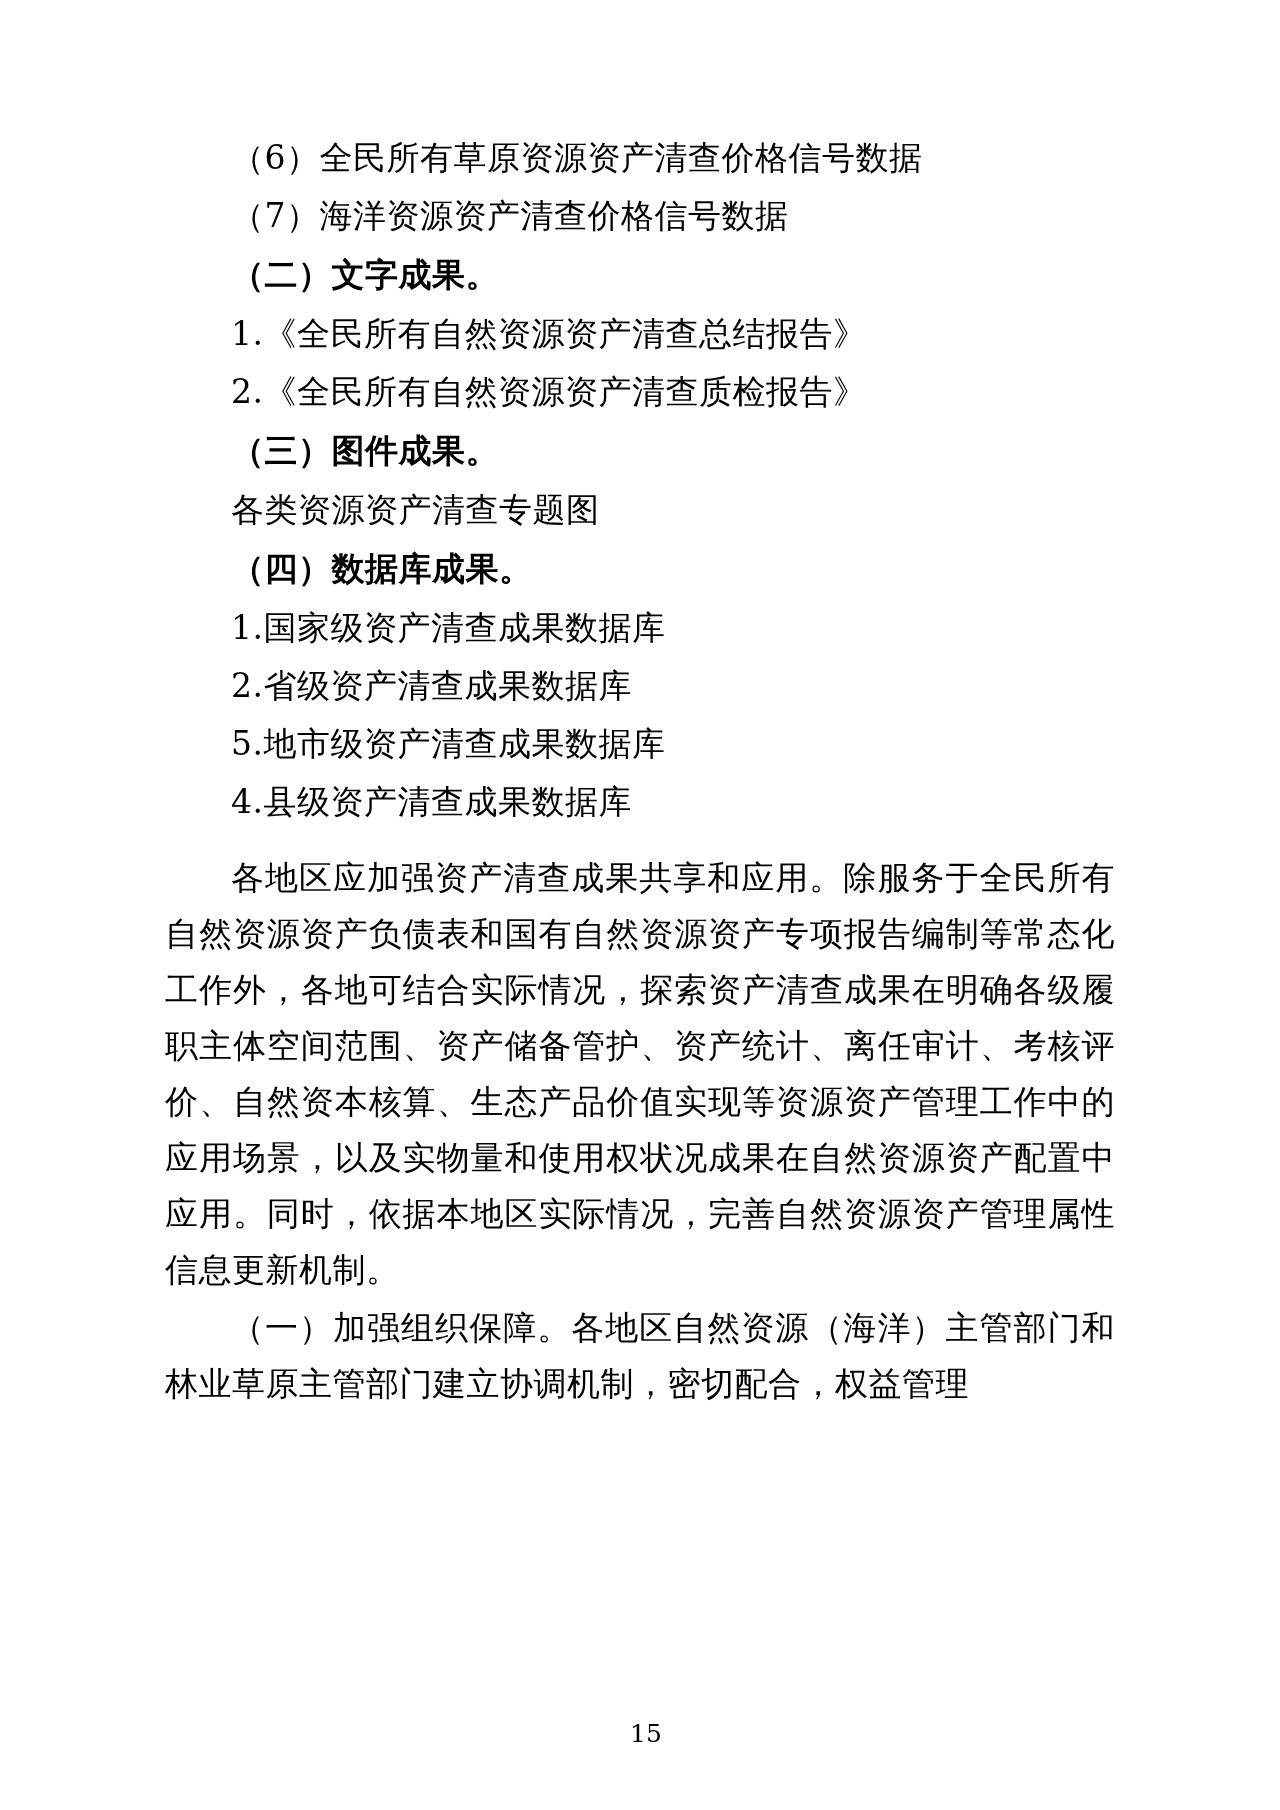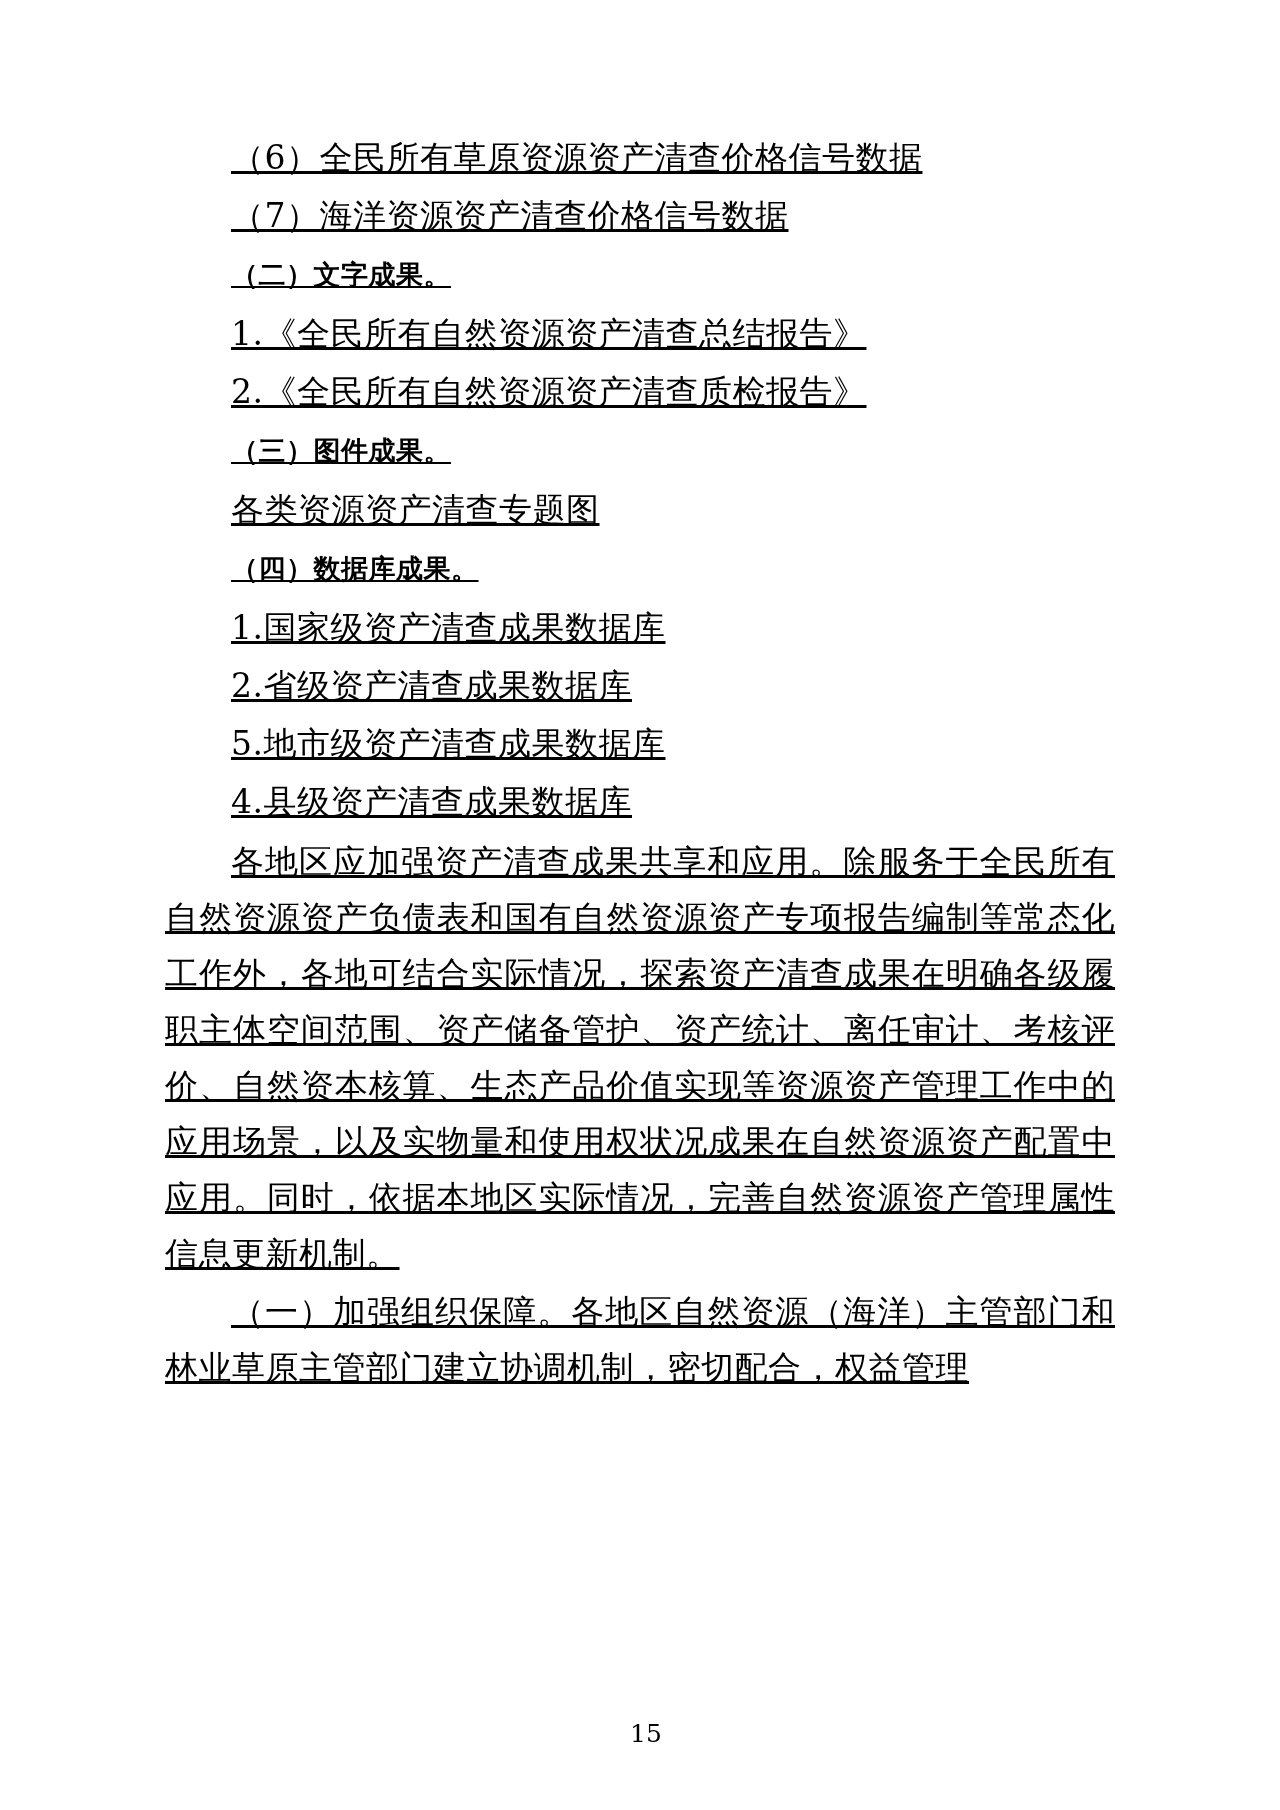--- a/index.html
+++ b/index.html
@@ -14,21 +14,20 @@
     font-family: "DejaVu Serif", "Liberation Serif", serif;
     color: #000000;
   }
   .page {
     position: absolute;
     left: 0; top: 0;
     width: 1280px;
     height: 1810px;
     box-sizing: border-box;
     padding: 130px 165px 60px 165px;
-    text-decoration: underline;
   }
   .doc-body {
     width: 950px;
     margin: 0 auto;
   }
   
   .p {
     font-size: 33px;
     line-height: 56px;
     letter-spacing: 0.5px;
@@ -48,28 +47,28 @@
     font-weight: bold;
     font-size: 33px;
     line-height: 58px;
     letter-spacing: 1px;
     margin: 8px 0 2px 0;
     text-indent: 66px;
   }
   .sub-heading {
     font-family: "DejaVu Sans", "Liberation Sans", sans-serif;
     font-weight: bold;
-    font-size: 27px;
+    font-size: 33px;
     line-height: 58px;
     letter-spacing: 0.5px;
     margin: 0 0 2px 0;
     text-indent: 66px;
   }
   .para-block {
-    margin-top: 4px;
+    margin-top: 20px;
   }
   .para-justify {
     text-align: justify;
     text-justify: inter-ideograph;
   }
   .page-number {
     position: absolute;
     left: 12px;
     right: 0;
     bottom: 62px;

